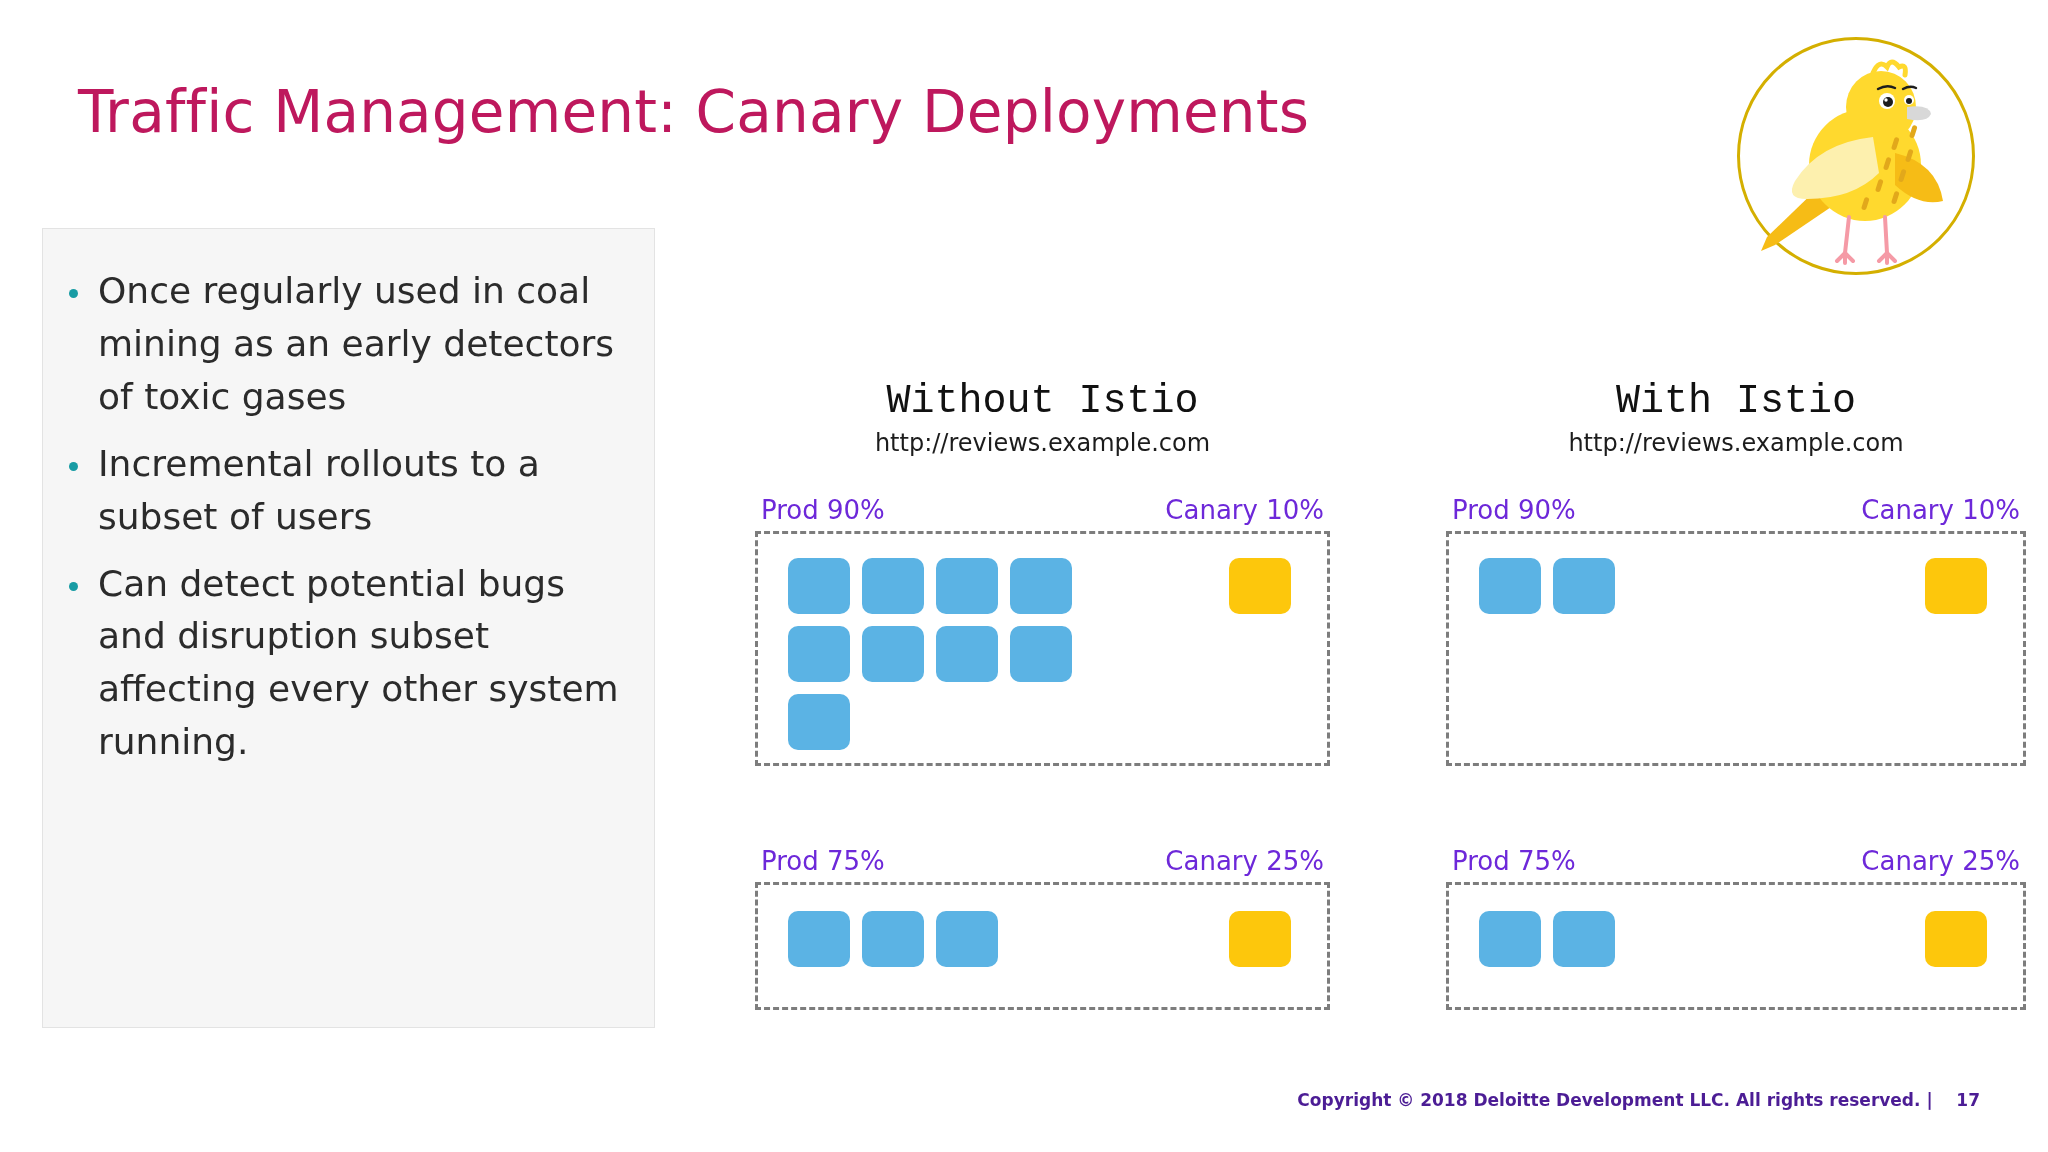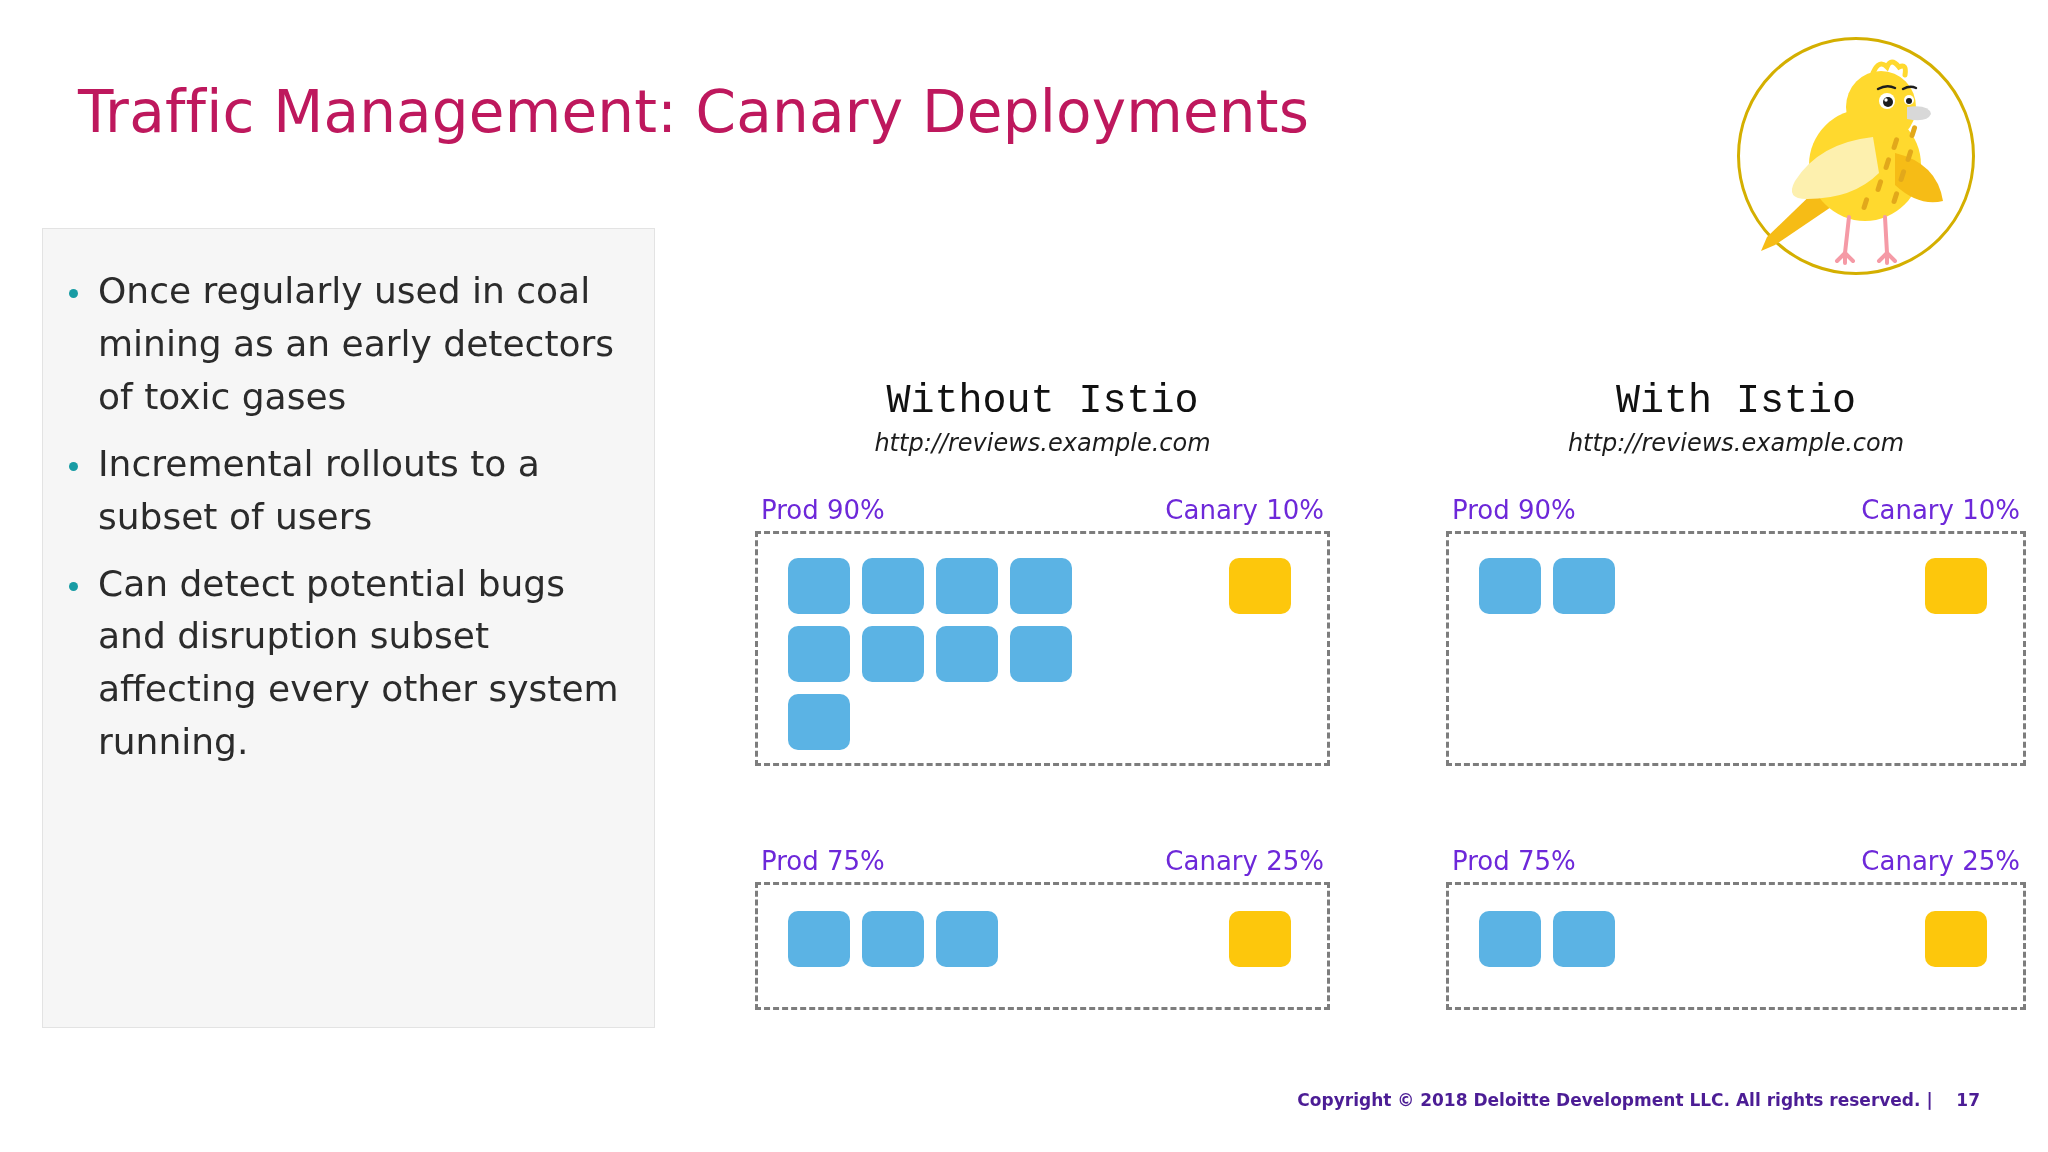--- a/index.html
+++ b/index.html
@@ -106,21 +106,20 @@
     color: #111111;
     line-height: 1.08;
     font-family: Liberation Mono, monospace;
   }
   .col-subtitle {
     text-align: center;
     font-size: 24px;
     color: #1c1c1c;
     margin-top: 6px;
     font-family: "DejaVu Sans", sans-serif;
-    font-style: italic;
   }
 
   .panel-block { margin-top: 38px; }
   .panel-block.second { margin-top: 80px; }
 
   .panel-labels {
     display: flex;
     justify-content: space-between;
     font-size: 26px;
     color: #6d28d9;

